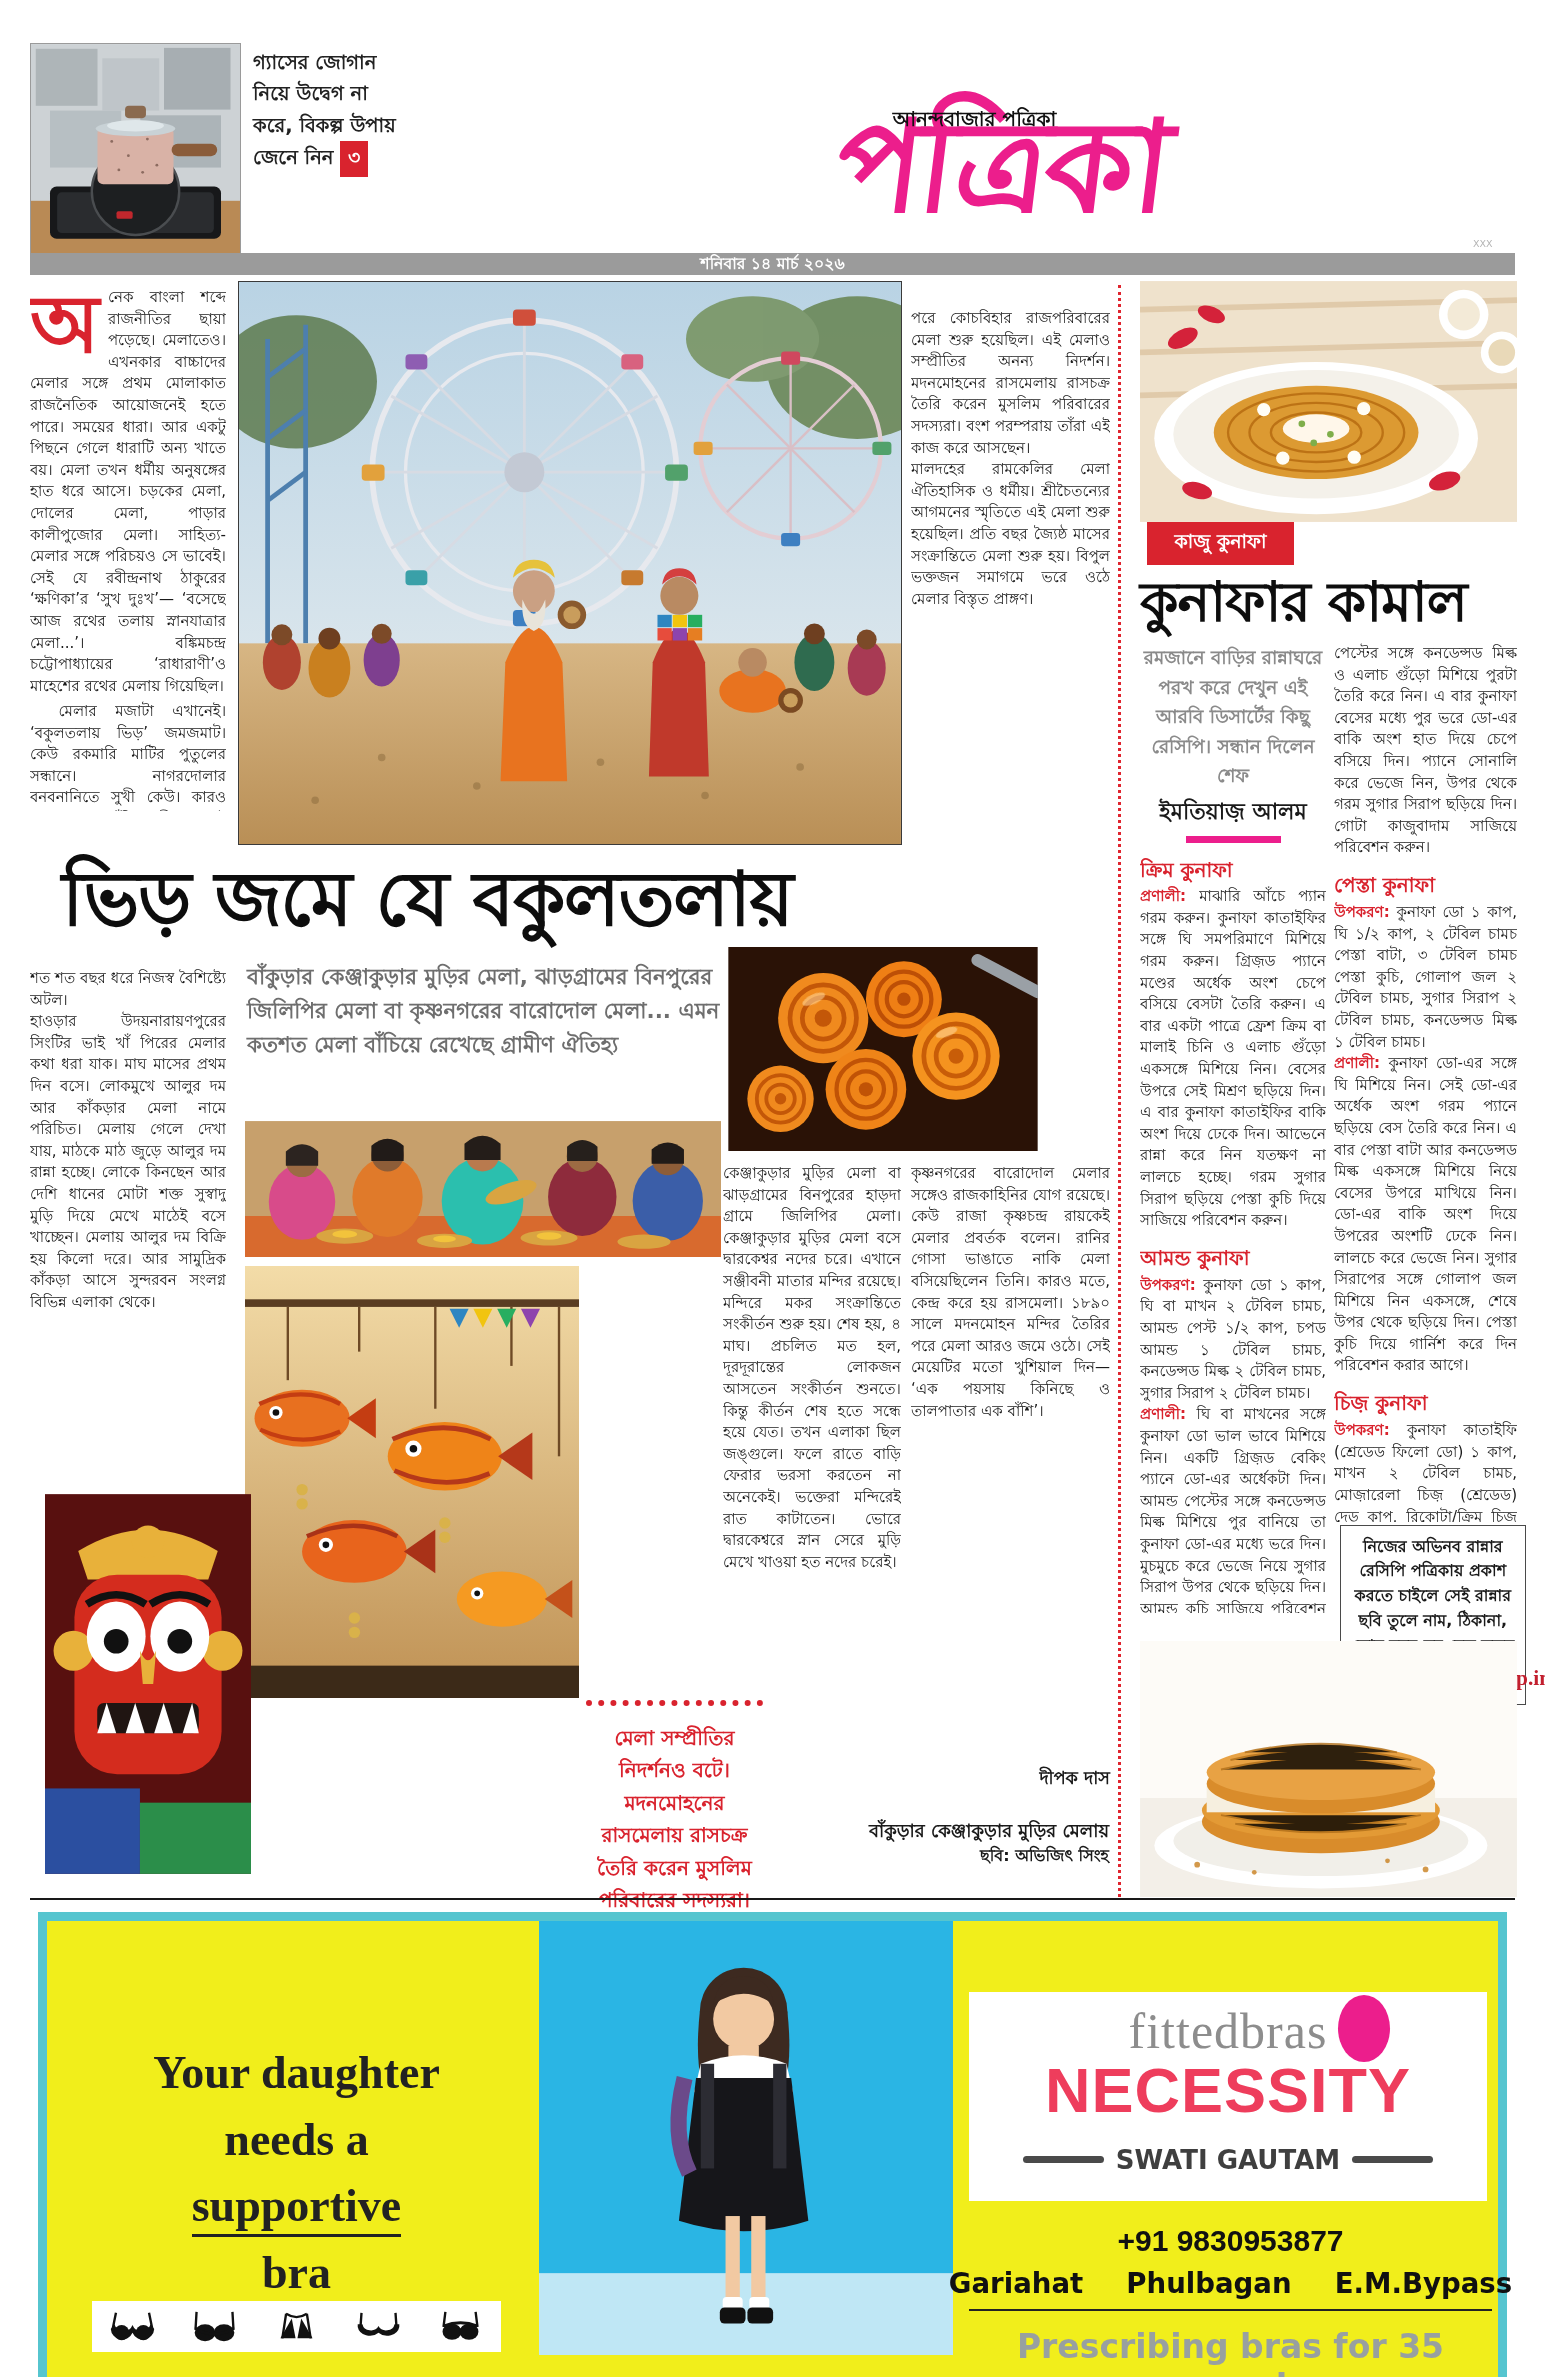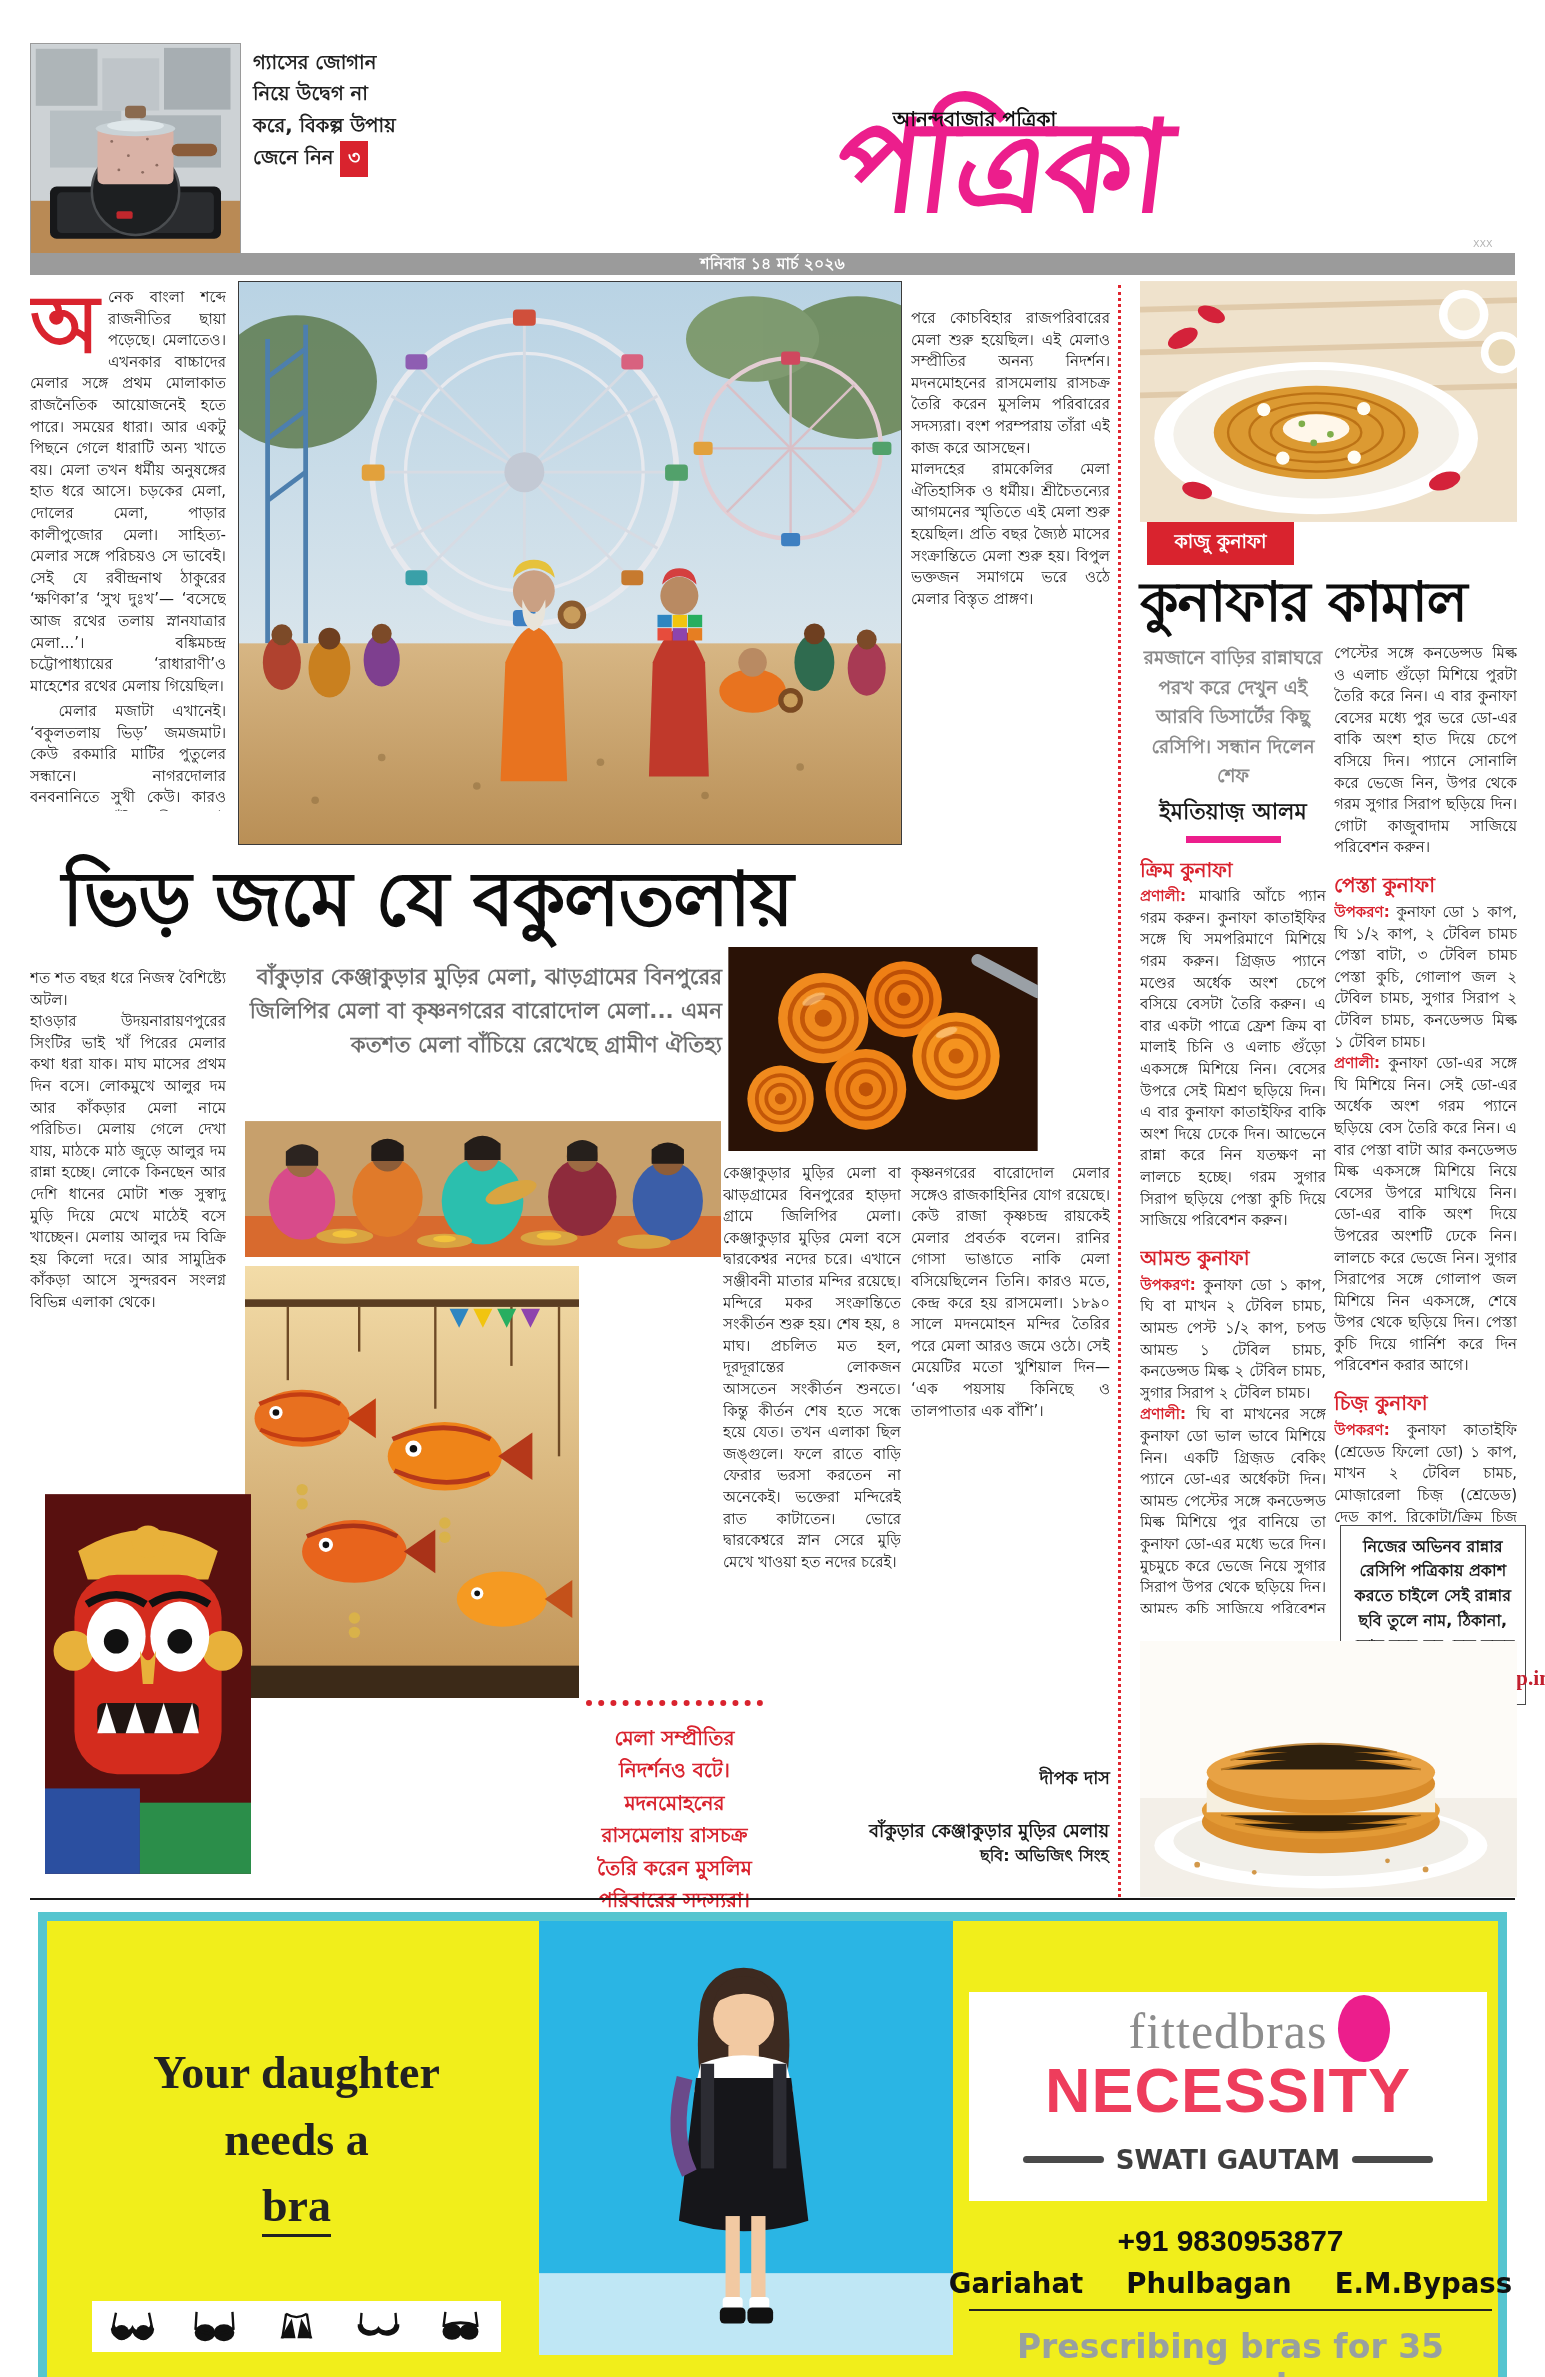--- a/index.html
+++ b/index.html
@@ -19,21 +19,21 @@
              color:#ec1e8c;font-weight:bold;transform:skewX(-7deg);letter-spacing:-3.8px;}
   #datebar{left:30px;top:253px;width:1485px;height:22px;background:#9b9b9b;color:#fff;
            text-align:center;font-size:15.7px;font-weight:bold;line-height:22px;}
   #edmark{left:1473px;top:238px;font-size:9.5px;color:#b5b5b5;}
   
   #col1{left:30px;top:287px;width:196px;height:524px;}
   .drop{float:left;color:#d9232e;font-size:80px;line-height:.78;padding:6.7px 8.6px 0 0;font-weight:bold;}
   #main-photo{left:238px;top:281px;width:662px;height:562px;border:1px solid #3a3a3a;}
   #col5a{left:911px;top:308px;width:199px;height:632px;}
   #headline{left:62px;top:841px;width:894px;font-size:75px;font-weight:800;color:#0d0d0d;letter-spacing:-1.4px;white-space:nowrap;}
-  #standfirst{left:247px;top:960px;width:475px;text-align:right;font-size:21.4px;font-weight:bold;color:#6e6e6e;line-height:1.58;}
+  #standfirst{left:247px;top:960px;width:475px;text-align:left;font-size:21.4px;font-weight:bold;color:#6e6e6e;line-height:1.58;}
   #jalebi{left:728px;top:947px;width:310px;height:204px;}
   #col2a{left:30px;top:968px;width:196px;height:517px;}
   #col4{left:723px;top:1163px;width:178px;height:529px;}
   #col5b{left:911px;top:1163px;width:199px;height:597px;}
   #eating{left:245px;top:1121px;width:476px;height:136px;}
   #fish{left:245px;top:1266px;width:334px;height:432px;}
   #maskp{left:45px;top:1494px;width:206px;height:380px;}
   #quote{left:586px;top:1700px;width:177px;}
   #quote .dots{border-top:6.7px dotted #d9232e;margin-bottom:16px;}
   #quote .qtxt{color:#d9232e;font-size:20px;font-weight:bold;text-align:center;line-height:1.62;}
@@ -556,20 +556,21 @@
           <circle cx="520" cy="462" r="5"></circle>
           <circle cx="240" cy="486" r="5"></circle>
         </g>
     </svg>
   </div>
 
   <div class="abs" id="adframe">
     <div class="abs" id="adL">
       <div>Your daughter</div>
       <div>needs a</div>
+      <div><span class="u">supportive</span></div>
       <div><span class="u">bra</span></div>
     </div>
     <div class="abs" id="bras">
       <svg width="57" height="34" viewBox="0 0 120 72">
           <path d="M25 6 L18 40 M95 6 L102 40" stroke="#111" stroke-width="5" fill="none"></path>
           <path d="M14 40 a24 24 0 0 0 46 8 a24 24 0 0 0 46 -8 l-8 -10 a20 20 0 0 1 -38 2 a20 20 0 0 1 -38 -2 z" fill="#111"></path>
           <circle cx="37" cy="48" r="16" fill="#111"></circle>
           <circle cx="83" cy="48" r="16" fill="#111"></circle>
         </svg>
       <svg width="57" height="34" viewBox="0 0 120 72">

